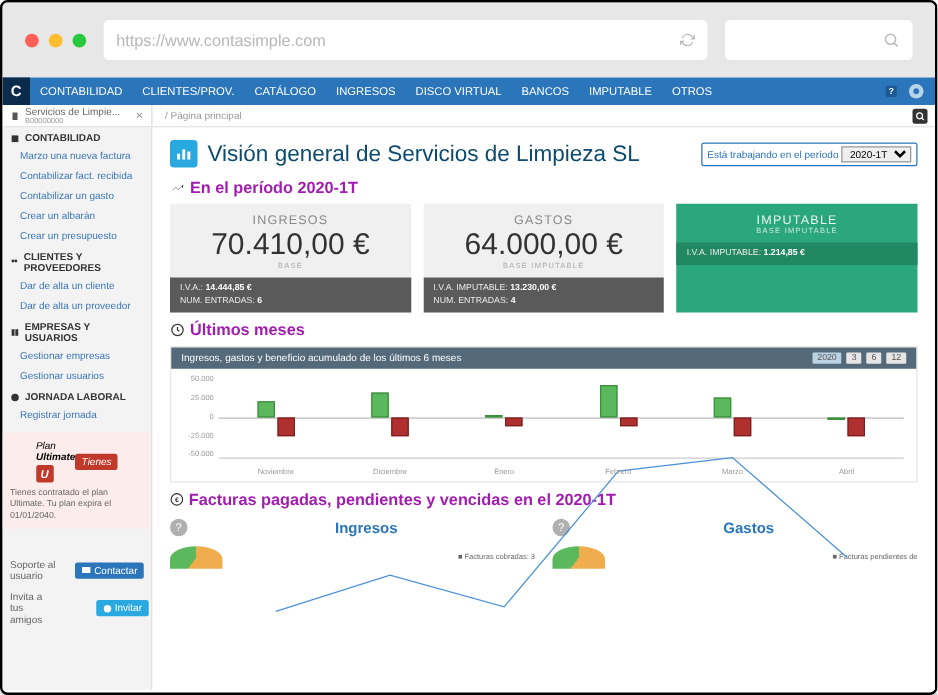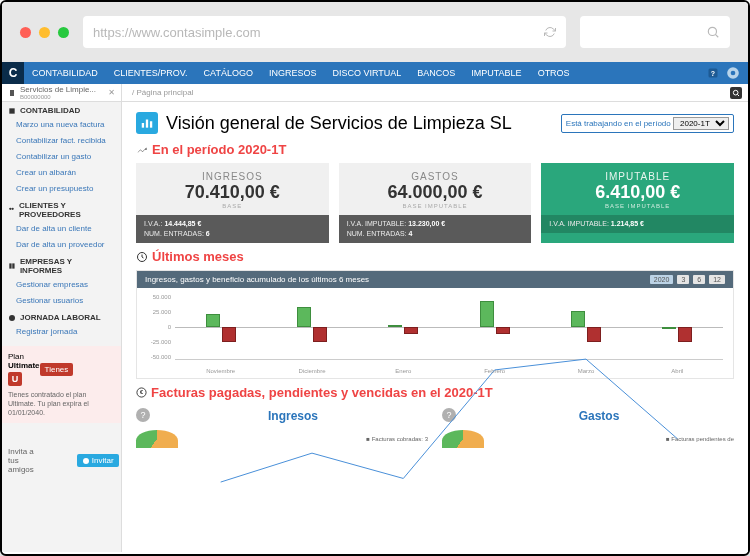--- a/index.html
+++ b/index.html
@@ -28,45 +28,45 @@
 .breadcrumb { padding-left: 10px; color:#999; font-size:8px; }
 .sub-right { margin-left:auto; padding-right:6px; }
 .sq { width:12px; height:12px; background:#333; border-radius:2px; display:flex; align-items:center; justify-content:center; }
 
 
 .app-body { display: flex; height: 450px; }
 .sidebar { width: 120px; background: #f3f3f3; border-right: 1px solid #ddd; overflow: hidden; font-size: 8px; }
 .sb-section { padding: 4px 6px 2px 6px; font-weight: bold; color: #333; display:flex; align-items:center; gap:4px; }
 .sb-item { padding: 2px 6px 2px 14px; color: #3a77b8; cursor: pointer; font-size:8px; line-height:12px; }
 .sb-plan { margin-top: 6px; padding: 6px; background: #fcecec; font-size: 8px; }
-.plan-row { display:flex; align-items:center; justify-content:flex-start; }
+.plan-row { display:flex; align-items:center; justify-content:center;font-style:italic; }
 .plan-badge { width:14px; height:14px; background:#c0392b; color:#fff; font-weight:bold; display:flex; align-items:center; justify-content:center; border-radius:2px; font-size:9px; margin-top:2px;}
 .btn-renew { background:#c0392b; color:#fff; padding:2px 5px; border-radius:2px; font-size:8px; }
 .plan-note { font-size:7px; color:#666; margin-top:4px; line-height:9px; }
 .sb-footer { position: relative; margin-top: 20px; }
 .sb-foot-row { display:flex; align-items:center; justify-content:space-between; padding:4px 6px; font-size:8px; color:#666; }
 .btn-mini { padding:2px 5px; border-radius:2px; color:#fff; font-size:8px; display:flex; align-items:center; gap:2px; }
 .btn-contact { background:#2b75bb; } .btn-invite { background:#29a9e0;margin-left:43px; }
 
 .main { flex:1; background:#fff; overflow:hidden; padding: 10px 14px; }
 .page-title-row { display:flex; align-items:center; gap:8px; margin-bottom:8px; }
 .chart-icon-box { width:22px; height:22px; background:#29a9e0; border-radius:3px; display:flex; align-items:center; justify-content:center; }
-.page-title { font-size:18px; font-weight:300; color:#000000; flex:1; }
+.page-title { font-size:18px; font-weight:300; color:#0c4a6e; flex:1; }
 .period-badge { font-size:8px; border:1px solid #2b75bb; color:#2b75bb; padding:2px 4px; border-radius:2px; }
 .period-badge select { border:1px solid #999; font-size:8px; padding:0 2px; }
 
-.section-h { font-size:13px; font-weight:600; color:#ef4444; margin: 6px 0; display:flex; align-items:center; gap:4px; }
+.section-h { font-size:13px; font-weight:600; color:#a21caf; margin: 6px 0; display:flex; align-items:center; gap:4px; }
 
 .cards { display:flex; gap:10px; }
 .card { flex:1; background:#f0f0f0; }
 .card.result { background:#2aa77c; color:#fff; }
 .card-top { padding:8px 10px 6px 10px; text-align:center; }
 .card-label { font-size:10px; letter-spacing:1px; color:#888; }
 .card.result .card-label { color:#e8f5ef; }
-.card-value { font-size:18px; font-weight:700; color:#333; }
+.card-value { font-size:24px; font-weight:400; color:#333; }
 .card.result .card-value { color:#fff; }
 .card-sub { font-size:6px; color:#aaa; letter-spacing:1px; }
 .card.result .card-sub { color:#cdeadd; }
 .card-bottom { background:#5a5a5a; color:#eaeaea; font-size:7px; padding:4px 8px; line-height:10px; }
 .card.result .card-bottom { background:#228763; }
 .cb-row span.v { color:#fff; font-weight:600; }
 
 
 .chart-panel { border:1px solid #e5e5e5; margin-top:4px; }
 .chart-head { background:#546a7b; color:#fff; font-size:8px; padding:4px 8px; display:flex; align-items:center; }
@@ -199,21 +199,21 @@
             </svg>
             <span>CLIENTES Y PROVEEDORES</span>
           </div>
           <div class="sb-item">Dar de alta un cliente</div>
           <div class="sb-item">Dar de alta un proveedor</div>
           <div class="sb-section">
             <svg class="micro-icon" viewBox="0 0 24 24" fill="#333">
               <rect x="4" y="4" width="7" height="16"></rect>
               <rect x="13" y="4" width="7" height="16"></rect>
             </svg>
-            <span>EMPRESAS Y INFORMES</span>
+            <span>EMPRESAS Y USUARIOS</span>
           </div>
           <div class="sb-item">Gestionar empresas</div>
           <div class="sb-item">Gestionar usuarios</div>
           <div class="sb-section">
             <svg class="micro-icon" viewBox="0 0 24 24" fill="#333">
               <circle cx="12" cy="12" r="9"></circle>
               <path d="M12 7v5l3 2"></path>
             </svg>
             <span>JORNADA LABORAL</span>
           </div>
@@ -225,20 +225,29 @@
             <div>Plan</div>
             <div style="font-weight:bold;">Ultimate</div>
             <div class="plan-badge">U</div>
           </div>
           <div class="btn-renew">Tienes</div>
         </div>
         <div class="plan-note">Tienes contratado el plan Ultimate. Tu plan expira el 01/01/2040.</div>
       </div>
       <div class="sb-footer">
         <div class="sb-foot-row">
+          <span style="max-width:50px;">Soporte al usuario</span>
+          <div class="btn-mini btn-contact">
+            <svg width="8" height="8" viewBox="0 0 24 24" fill="#fff">
+                <rect x="2" y="5" width="20" height="14" rx="1"></rect>
+              </svg>
+            <span>Contactar</span>
+          </div>
+        </div>
+        <div class="sb-foot-row">
           <span style="max-width:50px;">Invita a tus amigos</span>
           <div class="btn-mini btn-invite">
             <svg width="8" height="8" viewBox="0 0 24 24" fill="#fff">
                 <circle cx="12" cy="12" r="9"></circle>
               </svg>
             <span>Invitar</span>
           </div>
         </div>
       </div>
     </div>
@@ -285,21 +294,20 @@
             <div class="card-sub">BASE IMPUTABLE</div>
           </div>
           <div class="card-bottom">
             <div class="cb-row"><span>I.V.A. IMPUTABLE:</span> <span class="v">13.230,00 €</span></div>
             <div class="cb-row"><span>NUM. ENTRADAS:</span> <span class="v">4</span></div>
           </div>
         </div>
         <div class="card result">
           <div class="card-top">
             <div class="card-label">IMPUTABLE</div>
-            <div class="card-value">6.410,00 €</div>
             <div class="card-sub">BASE IMPUTABLE</div>
           </div>
           <div class="card-bottom">
             <div class="cb-row"><span>I.V.A. IMPUTABLE:</span> <span class="v">1.214,85 €</span></div>
           </div>
         </div>
       </div>
 
       <div class="section-h">
         <svg width="12" height="12" viewBox="0 0 24 24" fill="none" stroke="#333" stroke-width="2">

